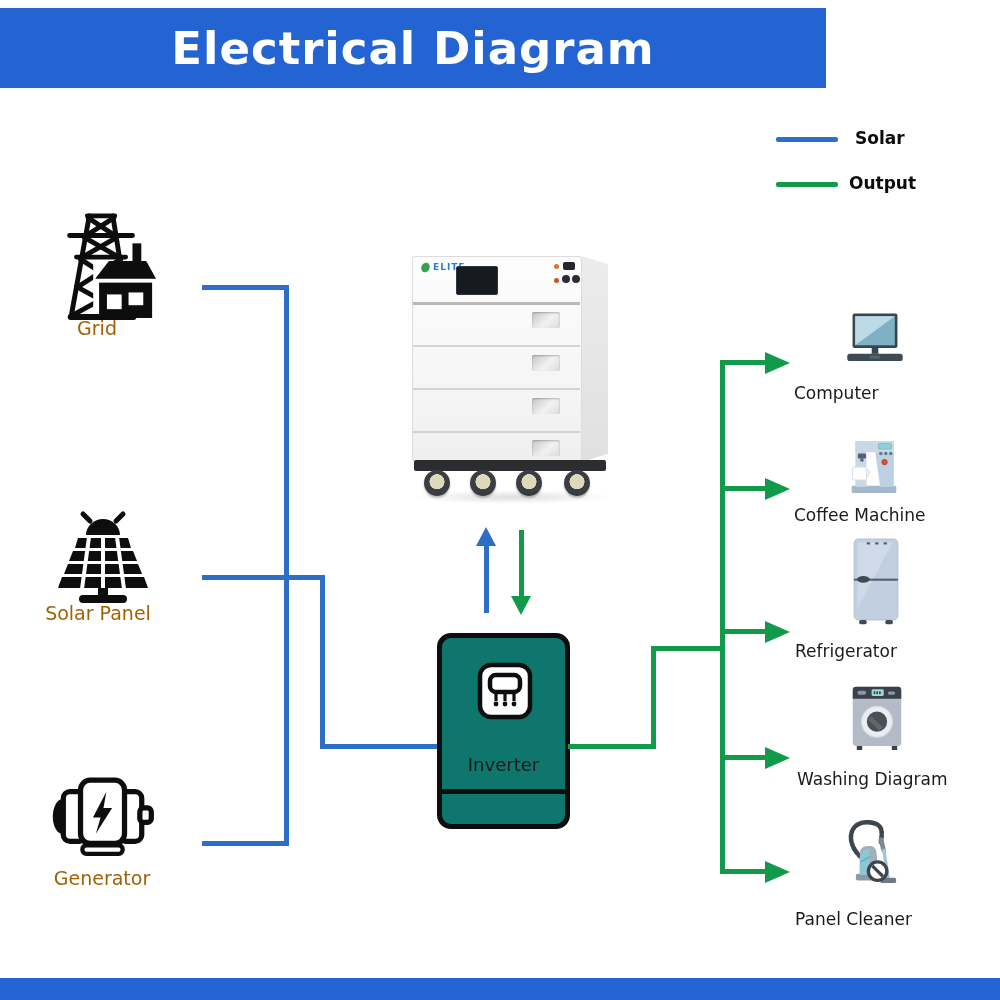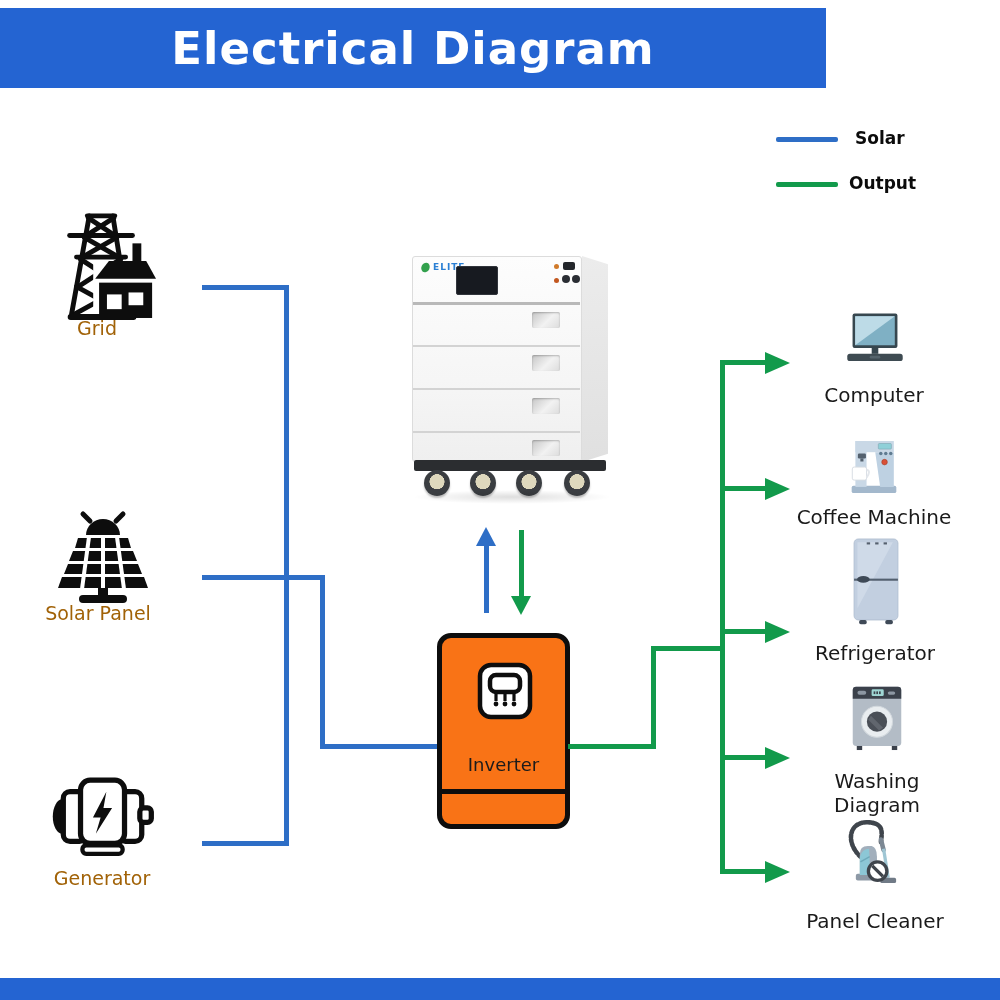--- a/index.html
+++ b/index.html
@@ -27,25 +27,25 @@
   
   .wire{position:absolute;}
   .wire.blue{background:var(--input);}
   .wire.green{background:var(--output);}
   
   .ahead-right{position:absolute;width:0;height:0;border-top:11px solid transparent;border-bottom:11px solid transparent;border-left:25px solid var(--output);}
   .ahead-up{position:absolute;width:0;height:0;border-left:10px solid transparent;border-right:10px solid transparent;border-bottom:19px solid var(--input);}
   .ahead-down{position:absolute;width:0;height:0;border-left:10px solid transparent;border-right:10px solid transparent;border-top:19px solid var(--output);}
   
   .src-label{position:absolute;width:140px;text-align:center;font-size:19px;color:#a16207;}
-  .app-label{position:absolute;width:160px;text-align:center;font-size:20px;color:#1a1a1a;}
+  .app-label{position:absolute;width:160px;text-align:left;font-size:17px;color:#1a1a1a;}
   .icon-box{position:absolute;}
   
   .inverter{
-    position:absolute;left:437px;top:633px;width:133px;height:196px;background:#f97316;
+    position:absolute;left:437px;top:633px;width:133px;height:196px;background:#0f766e;
     border:5px solid #0d0d0d;border-radius:14px;box-sizing:border-box;
   }
   .inverter .divider{position:absolute;left:0;right:0;bottom:30px;height:5px;background:#0d0d0d;}
   .inverter .inv-label{position:absolute;left:0;right:0;top:116px;text-align:center;font-size:18px;color:#1b1b1b;}
   .inverter .inv-icon{position:absolute;left:35px;top:24px;}
   
   .battery{position:absolute;left:412px;top:252px;width:200px;height:256px;}
   .bat-front{position:absolute;left:0;top:4px;width:170px;height:206px;background:linear-gradient(180deg,#fdfdfd 0%,#f6f6f6 60%,#efefef 100%);border:1px solid #dcdcdc;border-radius:3px;box-sizing:border-box;}
   .bat-side{position:absolute;left:170px;top:4px;width:26px;height:206px;background:linear-gradient(180deg,#ececec,#e0e0e0);clip-path:polygon(0 0,100% 4%,100% 96%,0 100%);}
   .bat-seam{position:absolute;left:1px;width:167px;height:2px;background:#d3d3d3;}

